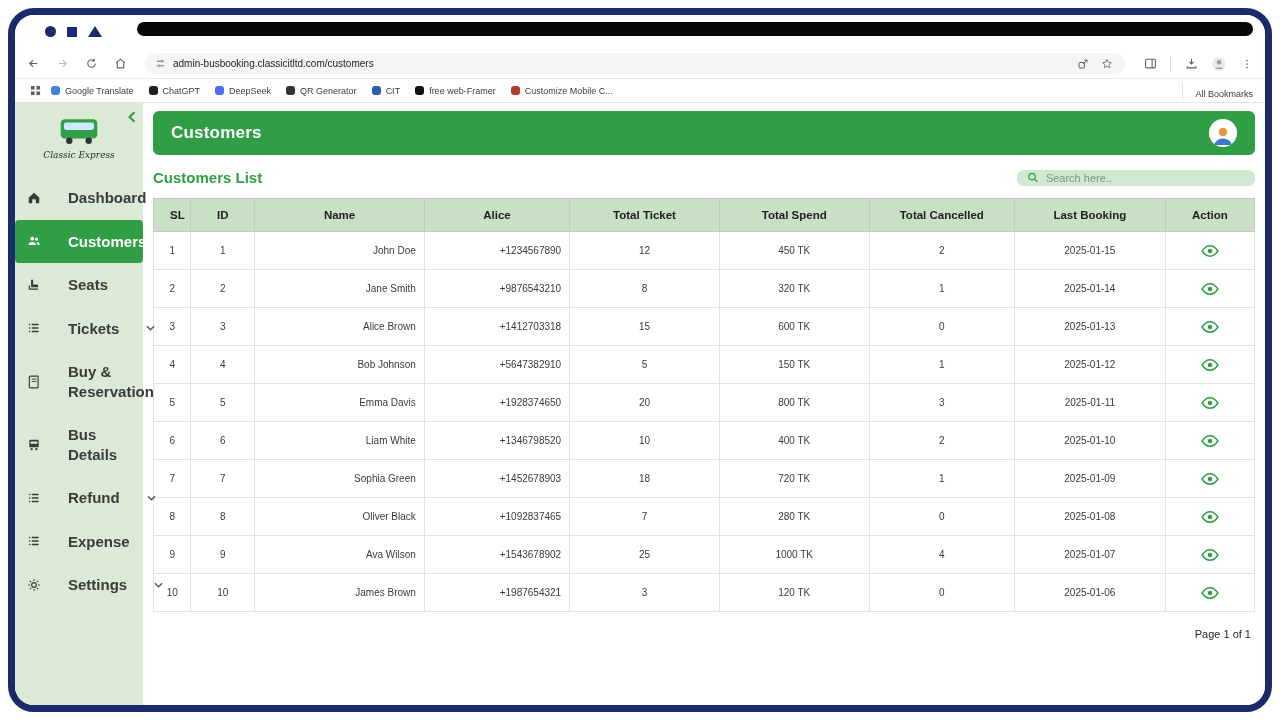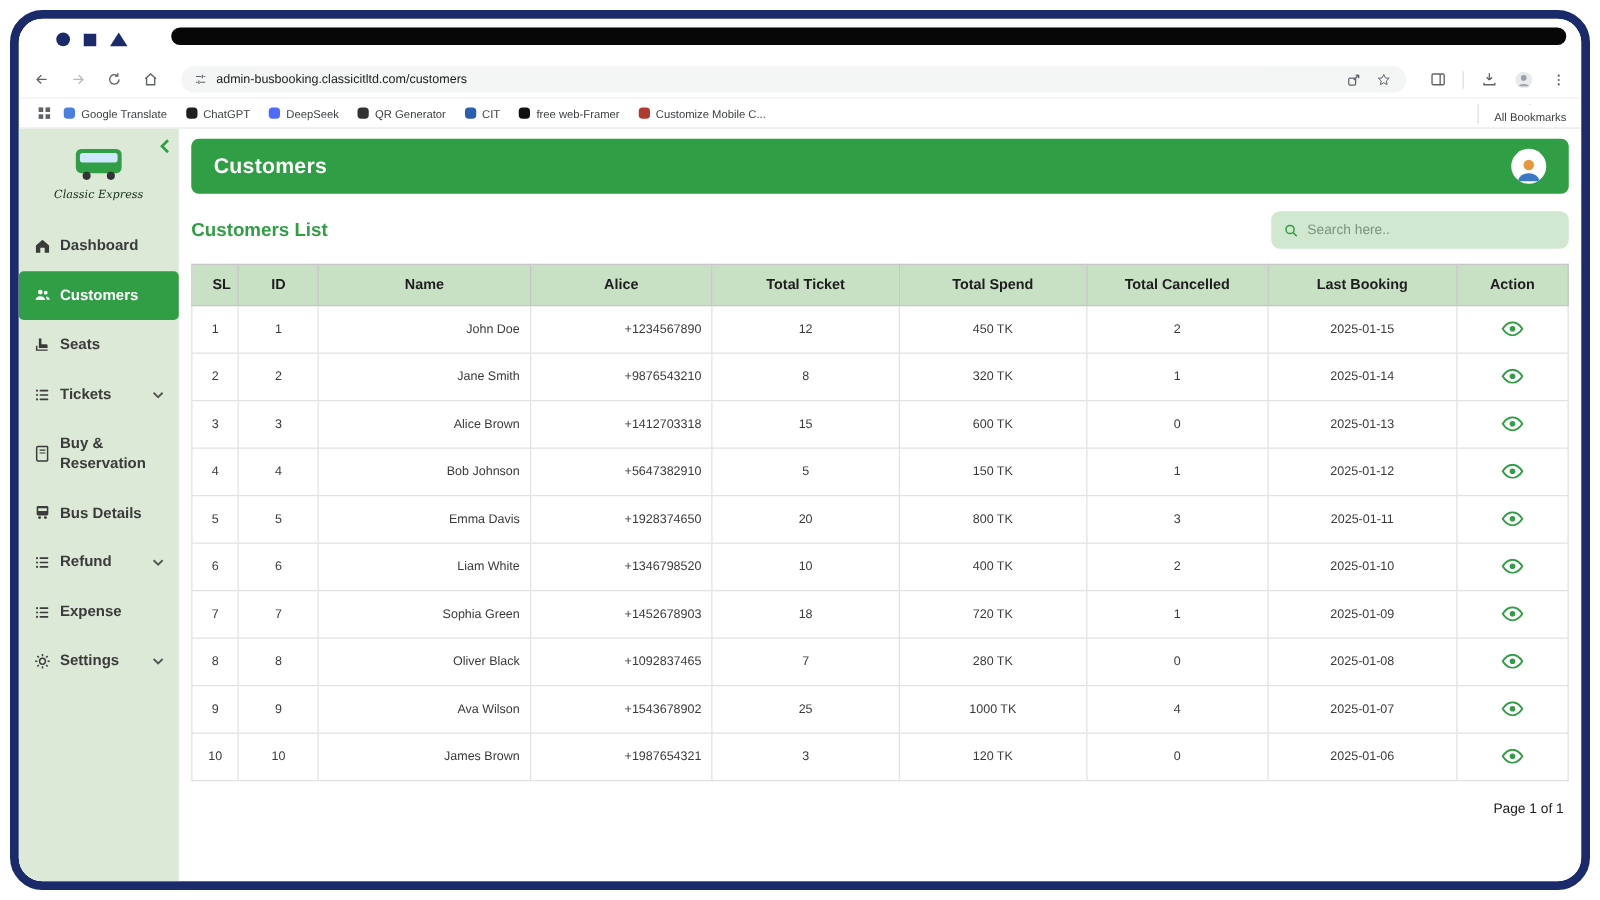--- a/index.html
+++ b/index.html
@@ -43,38 +43,38 @@
     border-bottom:none; cursor:pointer; font-family:inherit; height:16px;flex-direction:column; }
 
   
   .app { display:flex; height:602px; background:#fff; }
 
   .sidebar { width:128px; background:#dbe9d6; flex-shrink:0; position:relative; padding-top:4px; }
   .collapse-btn { position:absolute; top:8px; right:7px; background:none; border:none; cursor:pointer; }
   .logo-wrap { text-align:center; margin-top:10px; }
   .brand { font-family:"DejaVu Serif", serif; font-style:italic; font-size:9px; color:#14301a; margin-top:1px; }
   .menu { margin-top:16px; }
-  .mi { display:flex; align-items:center; gap:7px; padding:12px 12px; font-size:12px;
+  .mi { display:flex; align-items:center; gap:27px; padding:12px 12px; font-size:15px;
     font-weight:bold; color:#3b3b3b; cursor:pointer; width:100%; text-align:left;
     background:none; border:none; font-family:inherit; }
   .mi svg { flex-shrink:0; }
   .mi.active { background:#2f9e44; color:#ffffff; border-radius:4px; }
   .mi-label { line-height:1.3; }
   .mi .chev { margin-left:auto; }
 
   .main { flex:1; padding:8px 10px 0 10px; display:flex; flex-direction:column; overflow:hidden; }
   .pagehead { height:44px; background:#2f9e44; border-radius:6px; display:flex;
     align-items:center; padding:0 18px; flex-shrink:0; }
   .pagehead-title { color:#fff; font-size:17px; font-weight:bold; letter-spacing:.2px; }
   .avatar { margin-left:auto; width:28px; height:28px; background:#ffffff; border-radius:50%;
     display:flex; align-items:flex-end; justify-content:center; overflow:hidden; border:none; cursor:pointer; }
 
   .listrow { display:flex; align-items:center; justify-content:space-between; margin-top:14px; }
   .list-title { color:#2f9e44; font-size:15px; font-weight:bold; }
-  .search { width:238px; height:30px; background:#d0e8cf; border-radius:7px; display:flex;
+  .search { width:238px; height:16px; background:#d0e8cf; border-radius:7px; display:flex;
     align-items:center; gap:7px; padding:0 10px; }
   .search input { border:none; outline:none; background:transparent; font-size:11px; color:#2d3a2d;
     width:100%; font-family:inherit; }
   .search input::placeholder { color:#7e937e; }
 
   table { width:100%; border-collapse:collapse; margin-top:12px; table-layout:fixed; }
   th { background:#c8e1c4; border:1px solid #c6c6c6; font-size:11.5px; color:#1e1e1e;
     padding:10px 16px; font-weight:bold; }
   td { border:1px solid #e2e2e2; font-size:10px; color:#3a3a3a; padding:0 8px; height:38px; background:#fff; }
   .c-center { text-align:center; }

